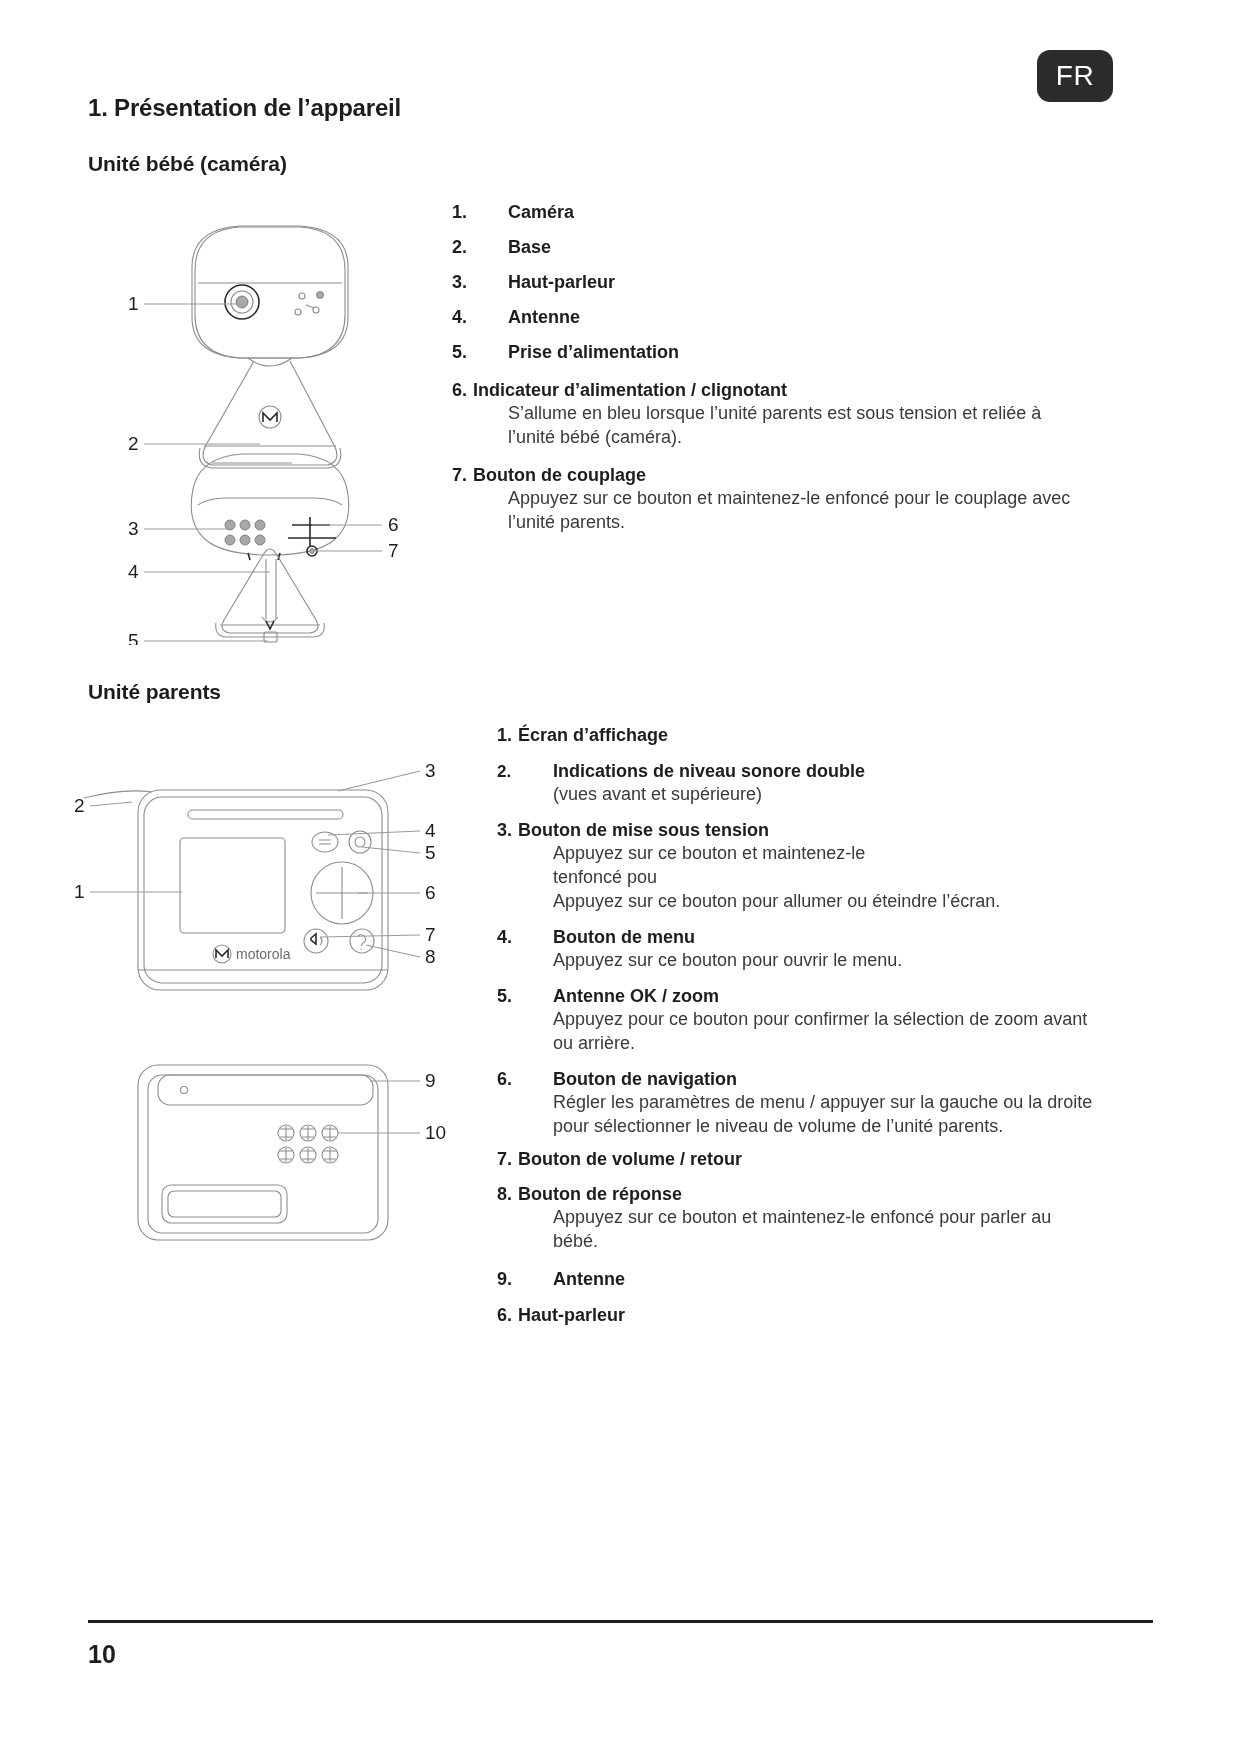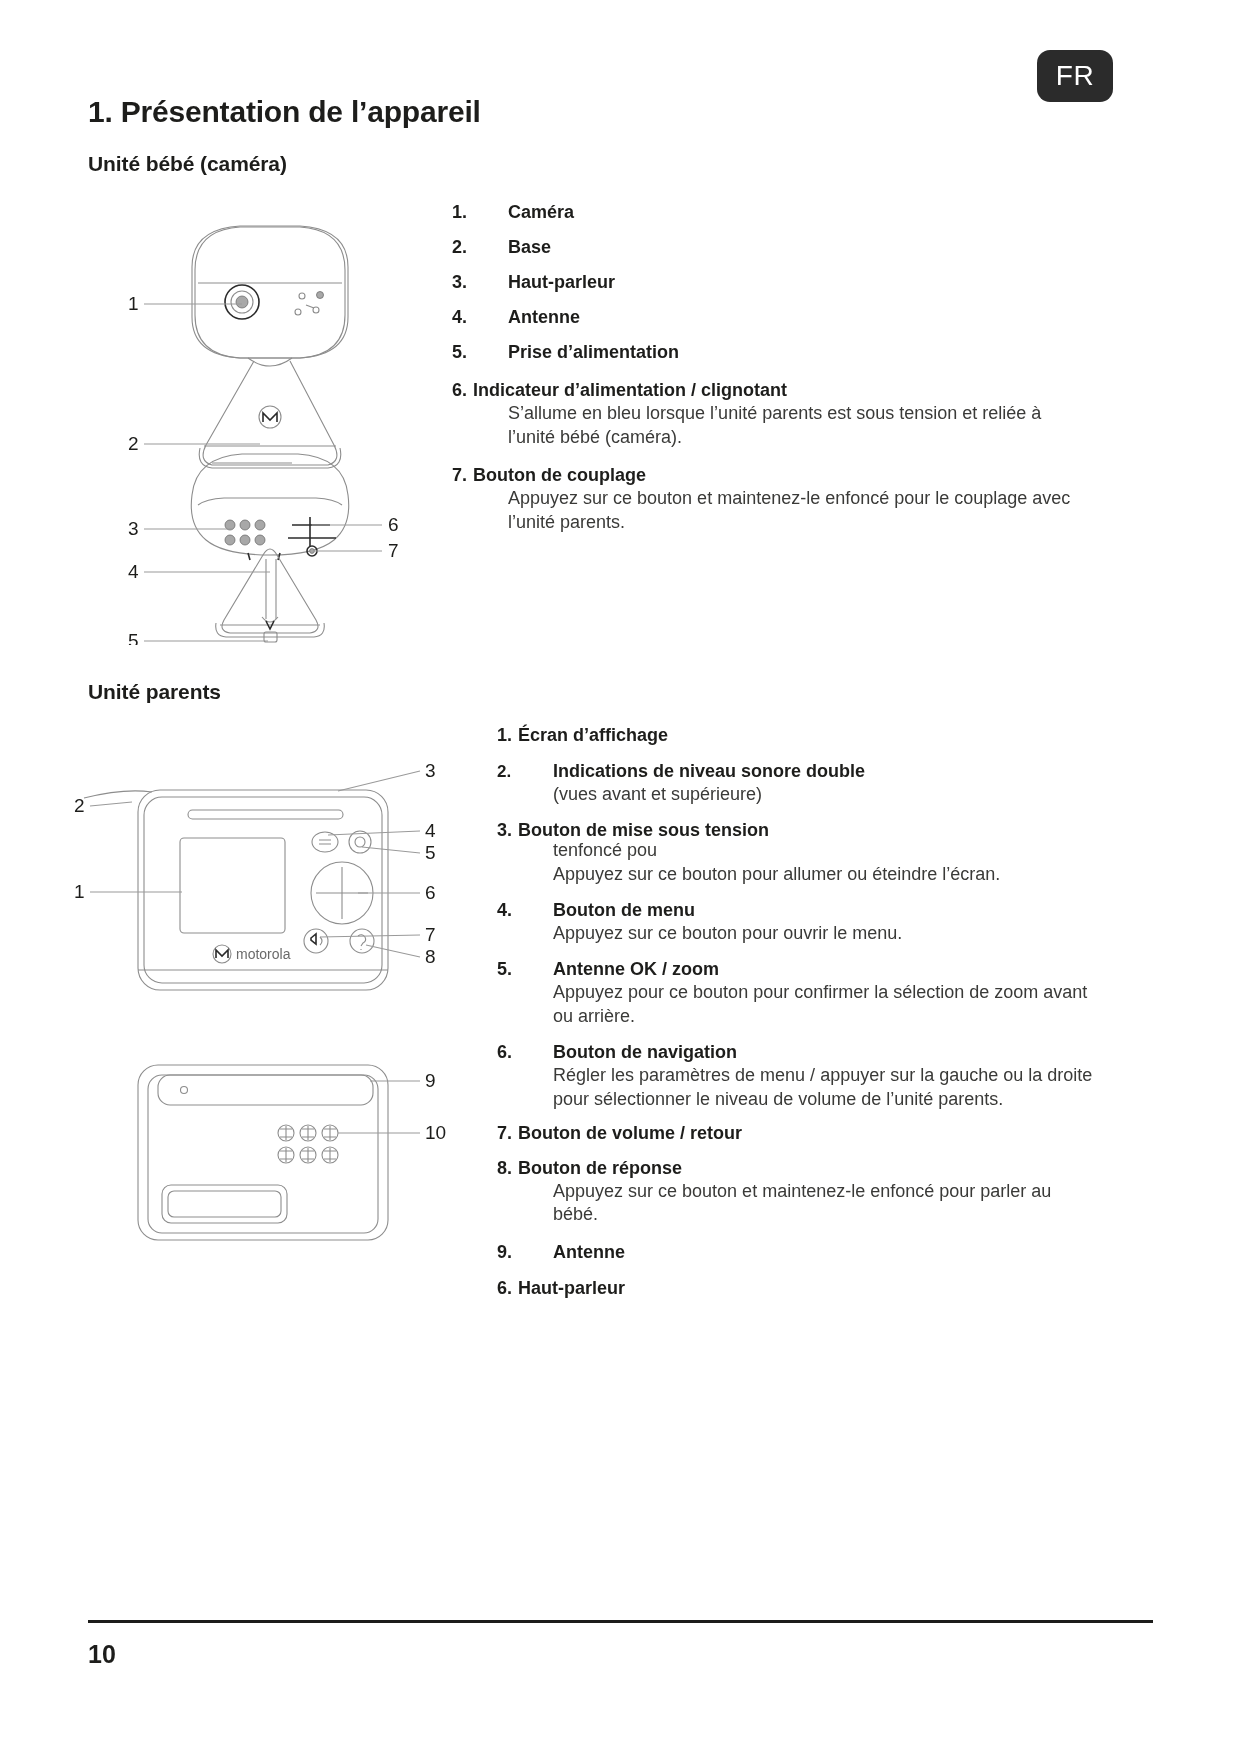--- a/index.html
+++ b/index.html
@@ -23,21 +23,21 @@
 
   
   .header {
     position: absolute;
     left: 88px;
     top: 95px;
     right: 88px;
     height: 70px;
   }
   .doc-title {
-    font-size: 30px;
+    font-size: 24px;
     font-weight: bold;
     letter-spacing: -0.2px;
     color: #1d1d1b;
     margin: 0;
     line-height: 1.1;
   }
   .lang-badge {
     position: absolute;
     right: 128px;
     top: 5px;
@@ -385,20 +385,21 @@
         <span class="spec-label">Indications de niveau sonore double</span>
       </div>
       <div class="spec-desc">(vues avant et supérieure)</div>
     </div>
 
     <div class="spec-item" style="margin-bottom:14px;">
       <div class="spec-line style-tight">
         <span class="spec-num">3.</span>
         <span class="spec-label">Bouton de mise sous tension</span>
       </div>
+      <div class="spec-desc">Appuyez sur ce bouton et maintenez-le</div>
       <div class="spec-desc" style="margin-top:0;">
         <span class="rightfrag">tenfoncé pou</span>
       </div>
       <div class="spec-desc" style="margin-top:0;">Appuyez sur ce bouton pour allumer ou éteindre l’écran.</div>
     </div>
 
     <div class="spec-item" style="margin-bottom:14px;">
       <div class="spec-line style-tab">
         <span class="spec-num">4.</span>
         <span class="spec-label">Bouton de menu</span>

